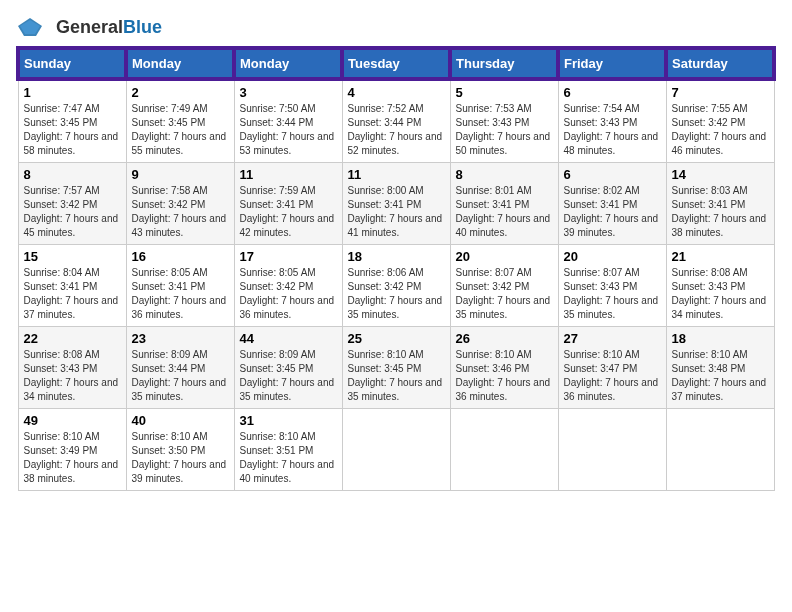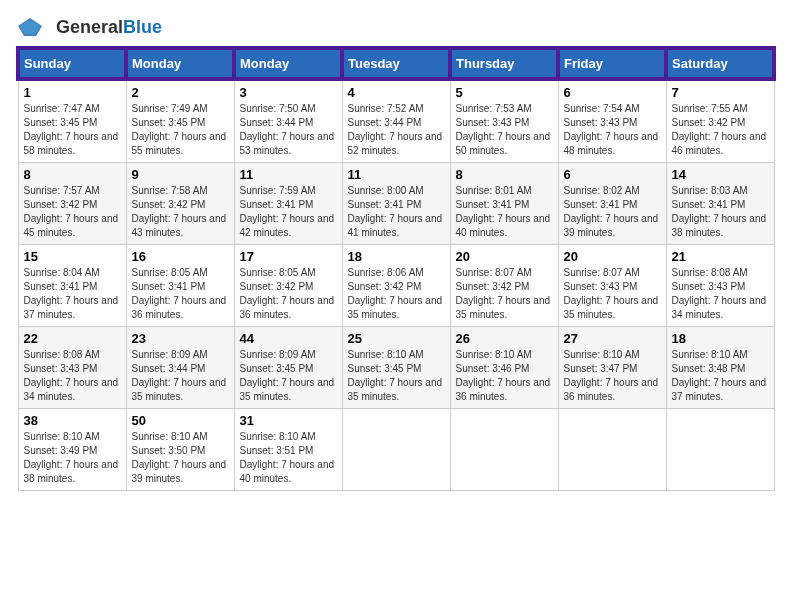--- a/index.html
+++ b/index.html
@@ -336,29 +336,29 @@
         <span class="day-number">18</span>
         <div class="day-info">
           Sunrise: 8:10 AM<br>
           Sunset: 3:48 PM<br>
           Daylight: 7 hours and 37 minutes.
         </div>
       </td>
       </tr>
       <tr>
         <td>
-        <span class="day-number">38</span>
+        <span class="day-number">49</span>
         <div class="day-info">
           Sunrise: 8:10 AM<br>
           Sunset: 3:49 PM<br>
           Daylight: 7 hours and 38 minutes.
         </div>
       </td>
         <td>
-        <span class="day-number">50</span>
+        <span class="day-number">40</span>
         <div class="day-info">
           Sunrise: 8:10 AM<br>
           Sunset: 3:50 PM<br>
           Daylight: 7 hours and 39 minutes.
         </div>
       </td>
         <td>
         <span class="day-number">31</span>
         <div class="day-info">
           Sunrise: 8:10 AM<br>

